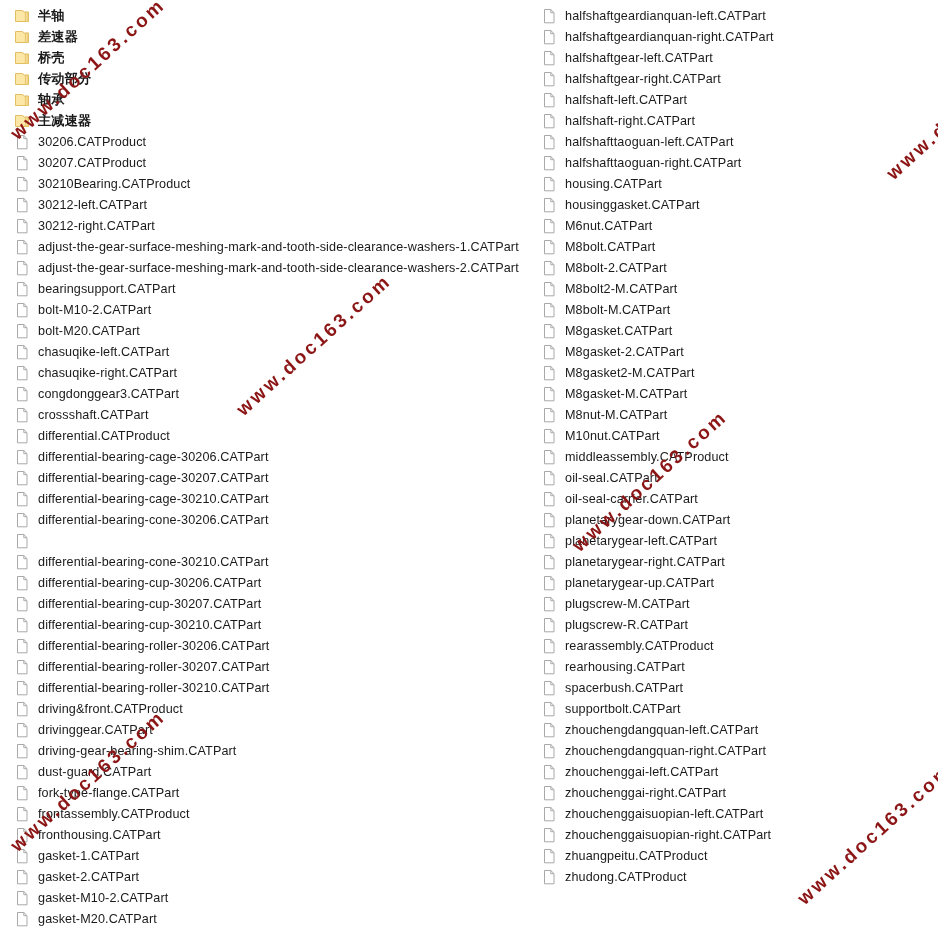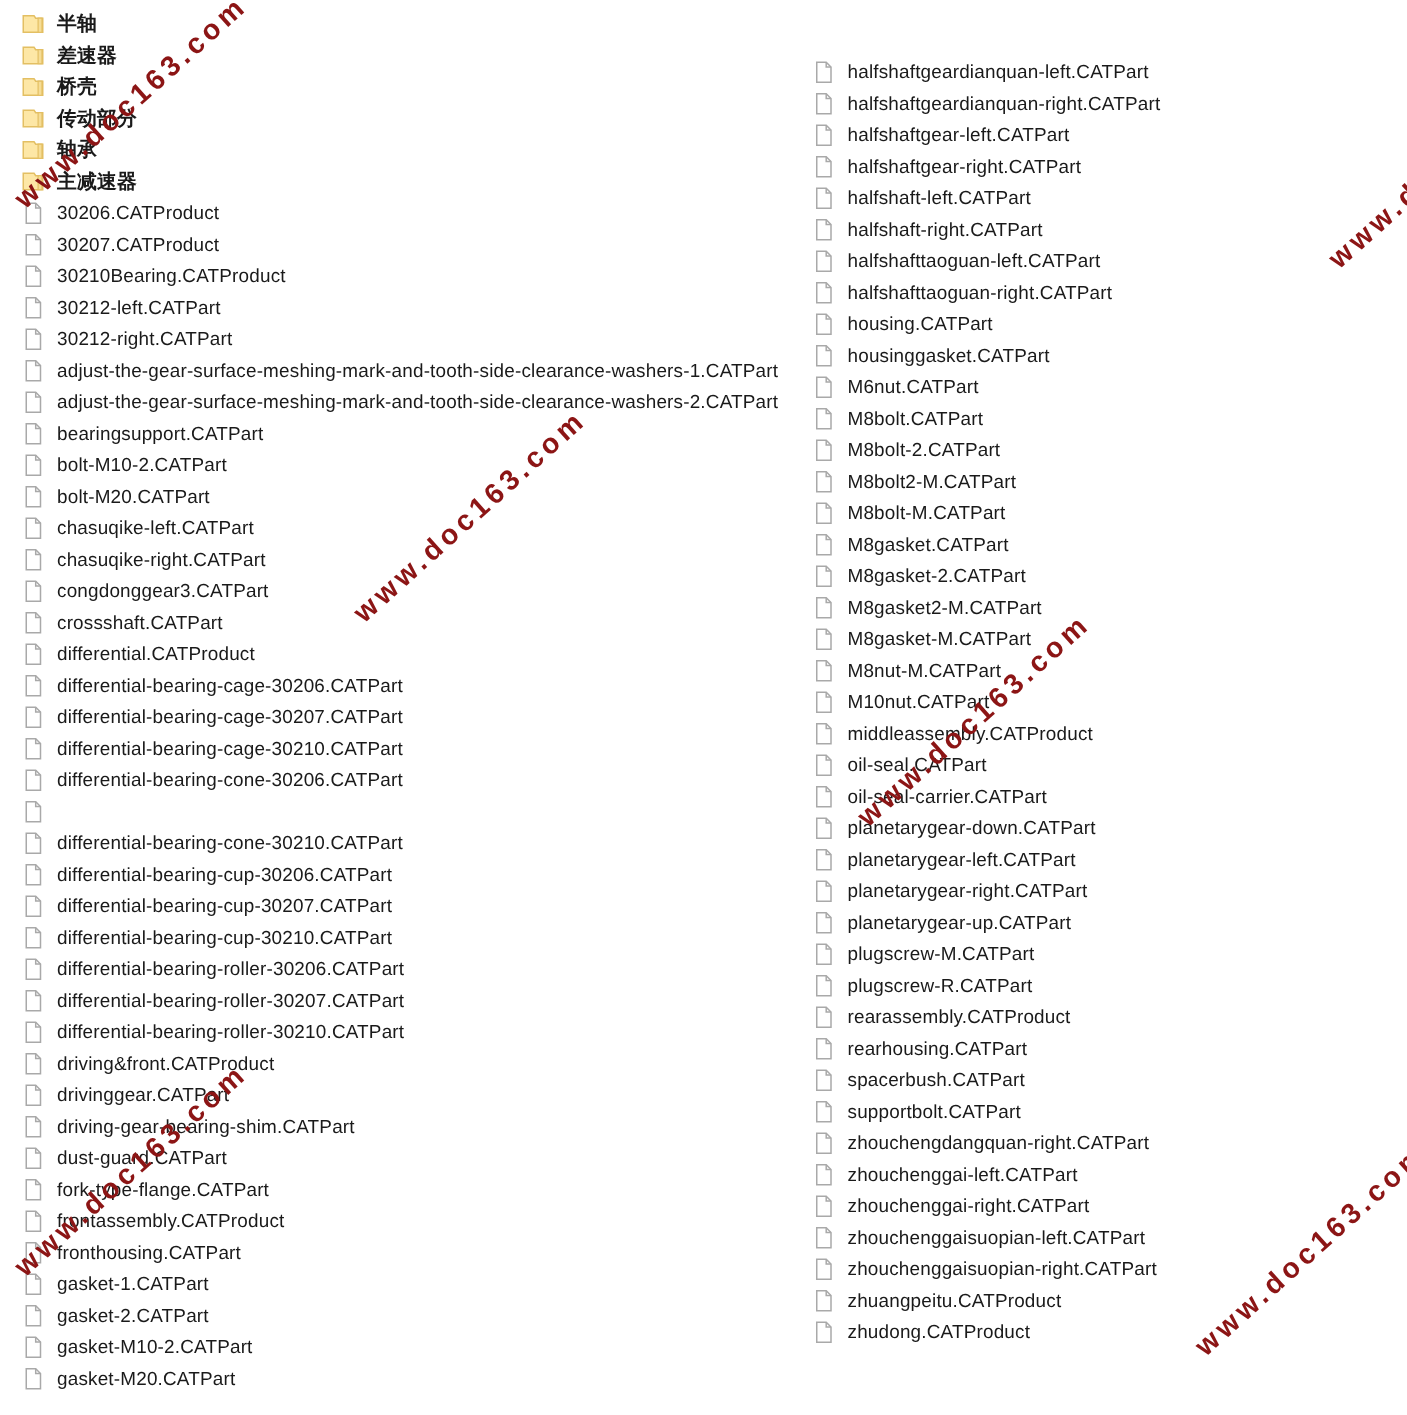--- a/index.html
+++ b/index.html
@@ -21,21 +21,21 @@
     top: 0;
     width: 938px;
     height: 943px;
   }
 
   .column {
     position: absolute;
     top: 5px;
   }
   .column.left  { left: 14px;  width: 525px; }
-  .column.right { left: 541px; width: 397px; margin-top: 32px; }
+  .column.right { left: 541px; width: 397px; }
 
   .row {
     height: 21px;
     display: flex;
     align-items: center;
     white-space: nowrap;
   }
 
   .icon {
     width: 16px;
@@ -789,20 +789,29 @@
         </span>
         <span class="label">supportbolt.CATPart</span>
       </div>
       <div class="row file-row">
         <span class="icon file">
           <svg width="16" height="16" viewBox="0 0 16 16">
             <path d="M3.5 1.5 h6.3 l3.2 3.2 v10.1 h-9.5 z" fill="#ffffff" stroke="#a9a9a9" stroke-width="1"></path>
             <path d="M9.8 1.5 v3.2 h3.2" fill="none" stroke="#a9a9a9" stroke-width="1"></path>
           </svg>
         </span>
+        <span class="label">zhouchengdangquan-left.CATPart</span>
+      </div>
+      <div class="row file-row">
+        <span class="icon file">
+          <svg width="16" height="16" viewBox="0 0 16 16">
+            <path d="M3.5 1.5 h6.3 l3.2 3.2 v10.1 h-9.5 z" fill="#ffffff" stroke="#a9a9a9" stroke-width="1"></path>
+            <path d="M9.8 1.5 v3.2 h3.2" fill="none" stroke="#a9a9a9" stroke-width="1"></path>
+          </svg>
+        </span>
         <span class="label">zhouchengdangquan-right.CATPart</span>
       </div>
       <div class="row file-row">
         <span class="icon file">
           <svg width="16" height="16" viewBox="0 0 16 16">
             <path d="M3.5 1.5 h6.3 l3.2 3.2 v10.1 h-9.5 z" fill="#ffffff" stroke="#a9a9a9" stroke-width="1"></path>
             <path d="M9.8 1.5 v3.2 h3.2" fill="none" stroke="#a9a9a9" stroke-width="1"></path>
           </svg>
         </span>
         <span class="label">zhouchenggai-left.CATPart</span>

